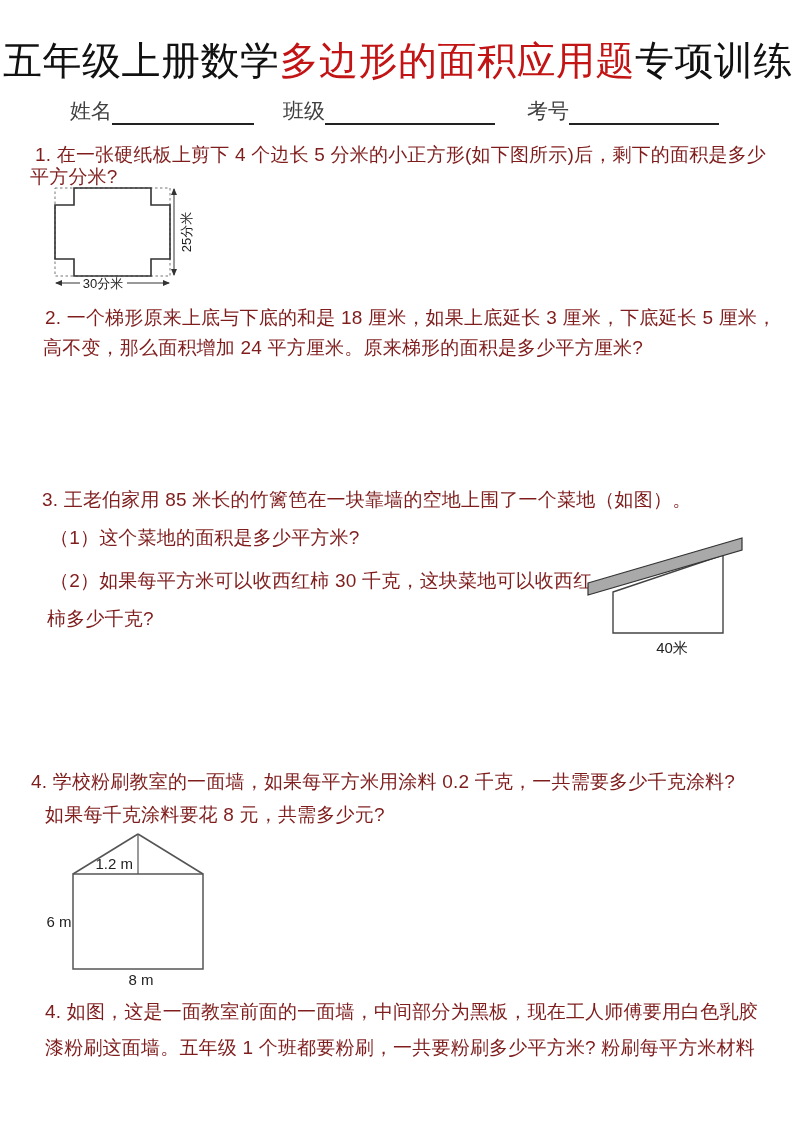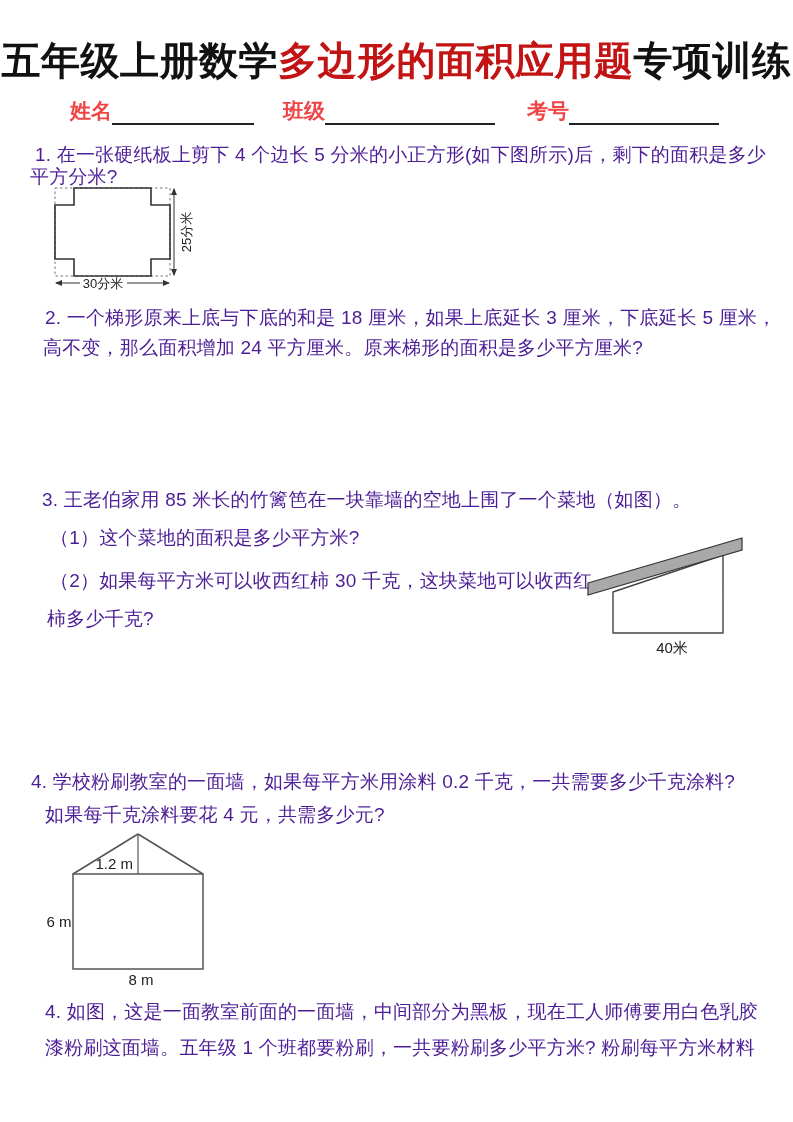--- a/index.html
+++ b/index.html
@@ -3,32 +3,32 @@
 <meta charset="utf-8">
 <style>
   html,body{margin:0;padding:0;background:#e8e8e8;}
   .page{
     position:relative;width:793px;height:1122px;background:#ffffff;
     font-family:"Liberation Sans","DejaVu Sans",sans-serif;color:#1f1f1f;
     overflow:hidden;margin:0 auto;
   }
   .title{
     position:absolute;top:34px;left:0;width:793px;margin:0;
-    text-align:center;font-size:39px;font-weight:700;letter-spacing:0.5px;
+    text-align:right;font-size:39px;font-weight:400;letter-spacing:0.5px;
     color:#111;white-space:nowrap;
   }
   .title .red{color:#c21414;}
   .hdr-group{position:absolute;top:97px;white-space:nowrap;}
-  .hdr-label{font-size:21px;font-weight:bold;color:#ef4444;}
+  .hdr-label{font-size:21px;font-weight:normal;color:#404040;}
   .hdr-line{display:inline-block;height:20px;border-bottom:2px solid #222;vertical-align:bottom;}
   .g1{left:70px;} .g1 .hdr-line{width:142px;}
   .g2{left:283px;} .g2 .hdr-line{width:170px;}
   .g3{left:527px;} .g3 .hdr-line{width:150px;}
   .qline{
-    position:absolute;font-size:19px;line-height:22px;color:#4c1d95;
+    position:absolute;font-size:19px;line-height:22px;color:#7f1d1d;
     white-space:nowrap;letter-spacing:0.2px;
   }
   .fig{position:absolute;}
   svg text{font-family:"Liberation Sans","DejaVu Sans",sans-serif;fill:#222;}
 </style>
 </head>
 <body>
 
 <div class="page">
 
@@ -71,21 +71,21 @@
   <div class="qline" style="left:50px;top:570px;">（2）如果每平方米可以收西红柿 30 千克，这块菜地可以收西红</div>
   <div class="qline" style="left:47px;top:608px;">柿多少千克?</div>
 
   <svg class="fig" style="left:575px;top:518px;" width="218" height="145" viewBox="0 0 218 145">
     <polygon points="38,74 148,37 148,115 38,115" fill="#ffffff" stroke="#444" stroke-width="1.4"></polygon>
     <polygon points="13,65 167,20 167,32 13,77" fill="#a9a9a9" stroke="#333" stroke-width="1.2"></polygon>
     <text x="97" y="129" font-size="15" text-anchor="middle" dominant-baseline="central">40米</text>
   </svg>
 
   <div class="qline" style="left:31px;top:771px;">4. 学校粉刷教室的一面墙，如果每平方米用涂料 0.2 千克，一共需要多少千克涂料?</div>
-  <div class="qline" style="left:45px;top:804px;">如果每千克涂料要花 4 元，共需多少元?</div>
+  <div class="qline" style="left:45px;top:804px;">如果每千克涂料要花 8 元，共需多少元?</div>
 
   <svg class="fig" style="left:40px;top:828px;" width="225" height="165" viewBox="0 0 225 165">
     <rect x="33" y="46" width="130" height="95" fill="none" stroke="#555" stroke-width="1.5"></rect>
     <line x1="33" y1="46" x2="98" y2="6" stroke="#555" stroke-width="1.5"></line>
     <line x1="98" y1="6" x2="163" y2="46" stroke="#555" stroke-width="1.5"></line>
     <line x1="98" y1="6" x2="98" y2="46" stroke="#555" stroke-width="1.2"></line>
     <text x="93" y="41" font-size="15" text-anchor="end">1.2 m</text>
     <text x="19" y="99" font-size="15" text-anchor="middle">6 m</text>
     <text x="101" y="157" font-size="15" text-anchor="middle">8 m</text>
   </svg>

